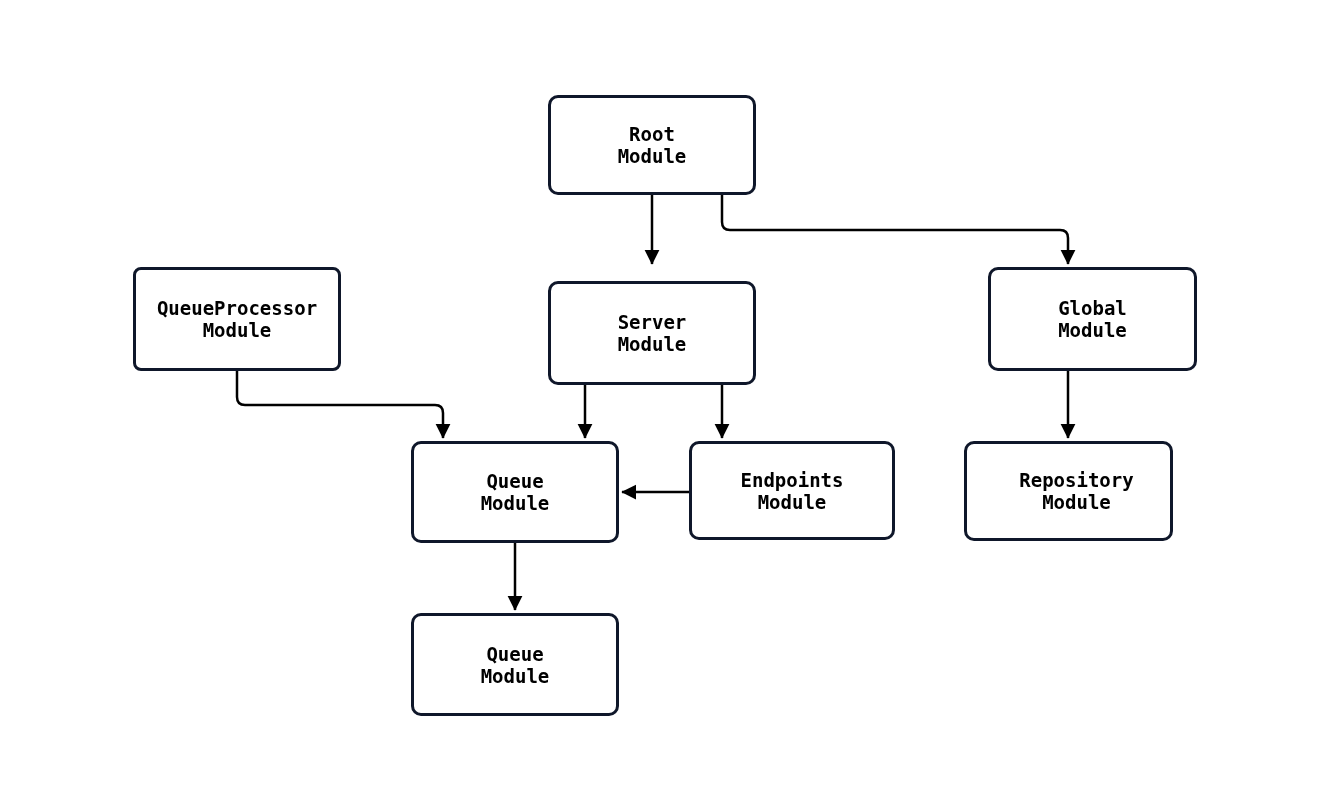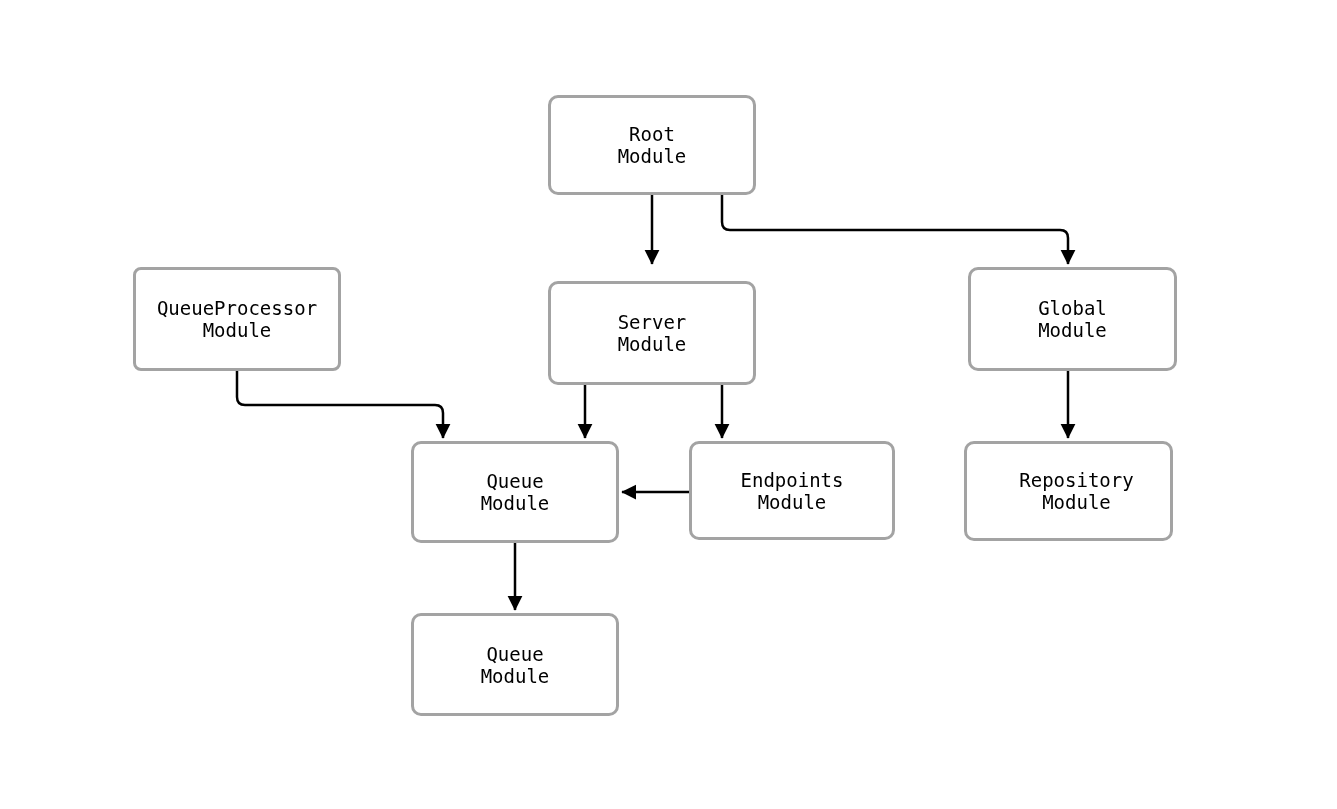--- a/index.html
+++ b/index.html
@@ -19,38 +19,38 @@
     position: absolute;
     left: 0;
     top: 0;
     width: 1337px;
     height: 809px;
   }
   .node {
     position: absolute;
     box-sizing: border-box;
     background: #ffffff;
-    border: 3px solid #a3a3a3;
+    border: 3px solid #0f172a;
     border-radius: 10px;
     display: flex;
     flex-direction: column;
     align-items: center;
     justify-content: center;
     text-align: center;
     color: #000000;
-    font-weight: normal;
+    font-weight: bold;
     font-size: 19px;
     line-height: 22px;
   }
   .node span { display: block; white-space: nowrap; }
 
   .node-root          { left: 548px; top:  95px; width: 208px; height: 100px; }
   .node-queueproc     { left: 133px; top: 267px; width: 208px; height: 104px; border-radius: 8px; }
   .node-server        { left: 548px; top: 267px; width: 208px; height: 104px; margin-top: 14px; }
-  .node-global        { left: 968px; top: 267px; width: 209px; height: 104px; }
+  .node-global        { left: 988px; top: 267px; width: 209px; height: 104px; }
   .node-core          { left: 411px; top: 441px; width: 208px; height: 102px; }
   .node-endpoints     { left: 689px; top: 441px; width: 206px; height:  99px; }
   .node-repository    { left: 964px; top: 441px; width: 209px; height: 100px; padding-left: 16px; }
   .node-queue         { left: 411px; top: 613px; width: 208px; height: 103px; }
 </style>
 </head>
 <body>
 
 <div class="canvas">
 

